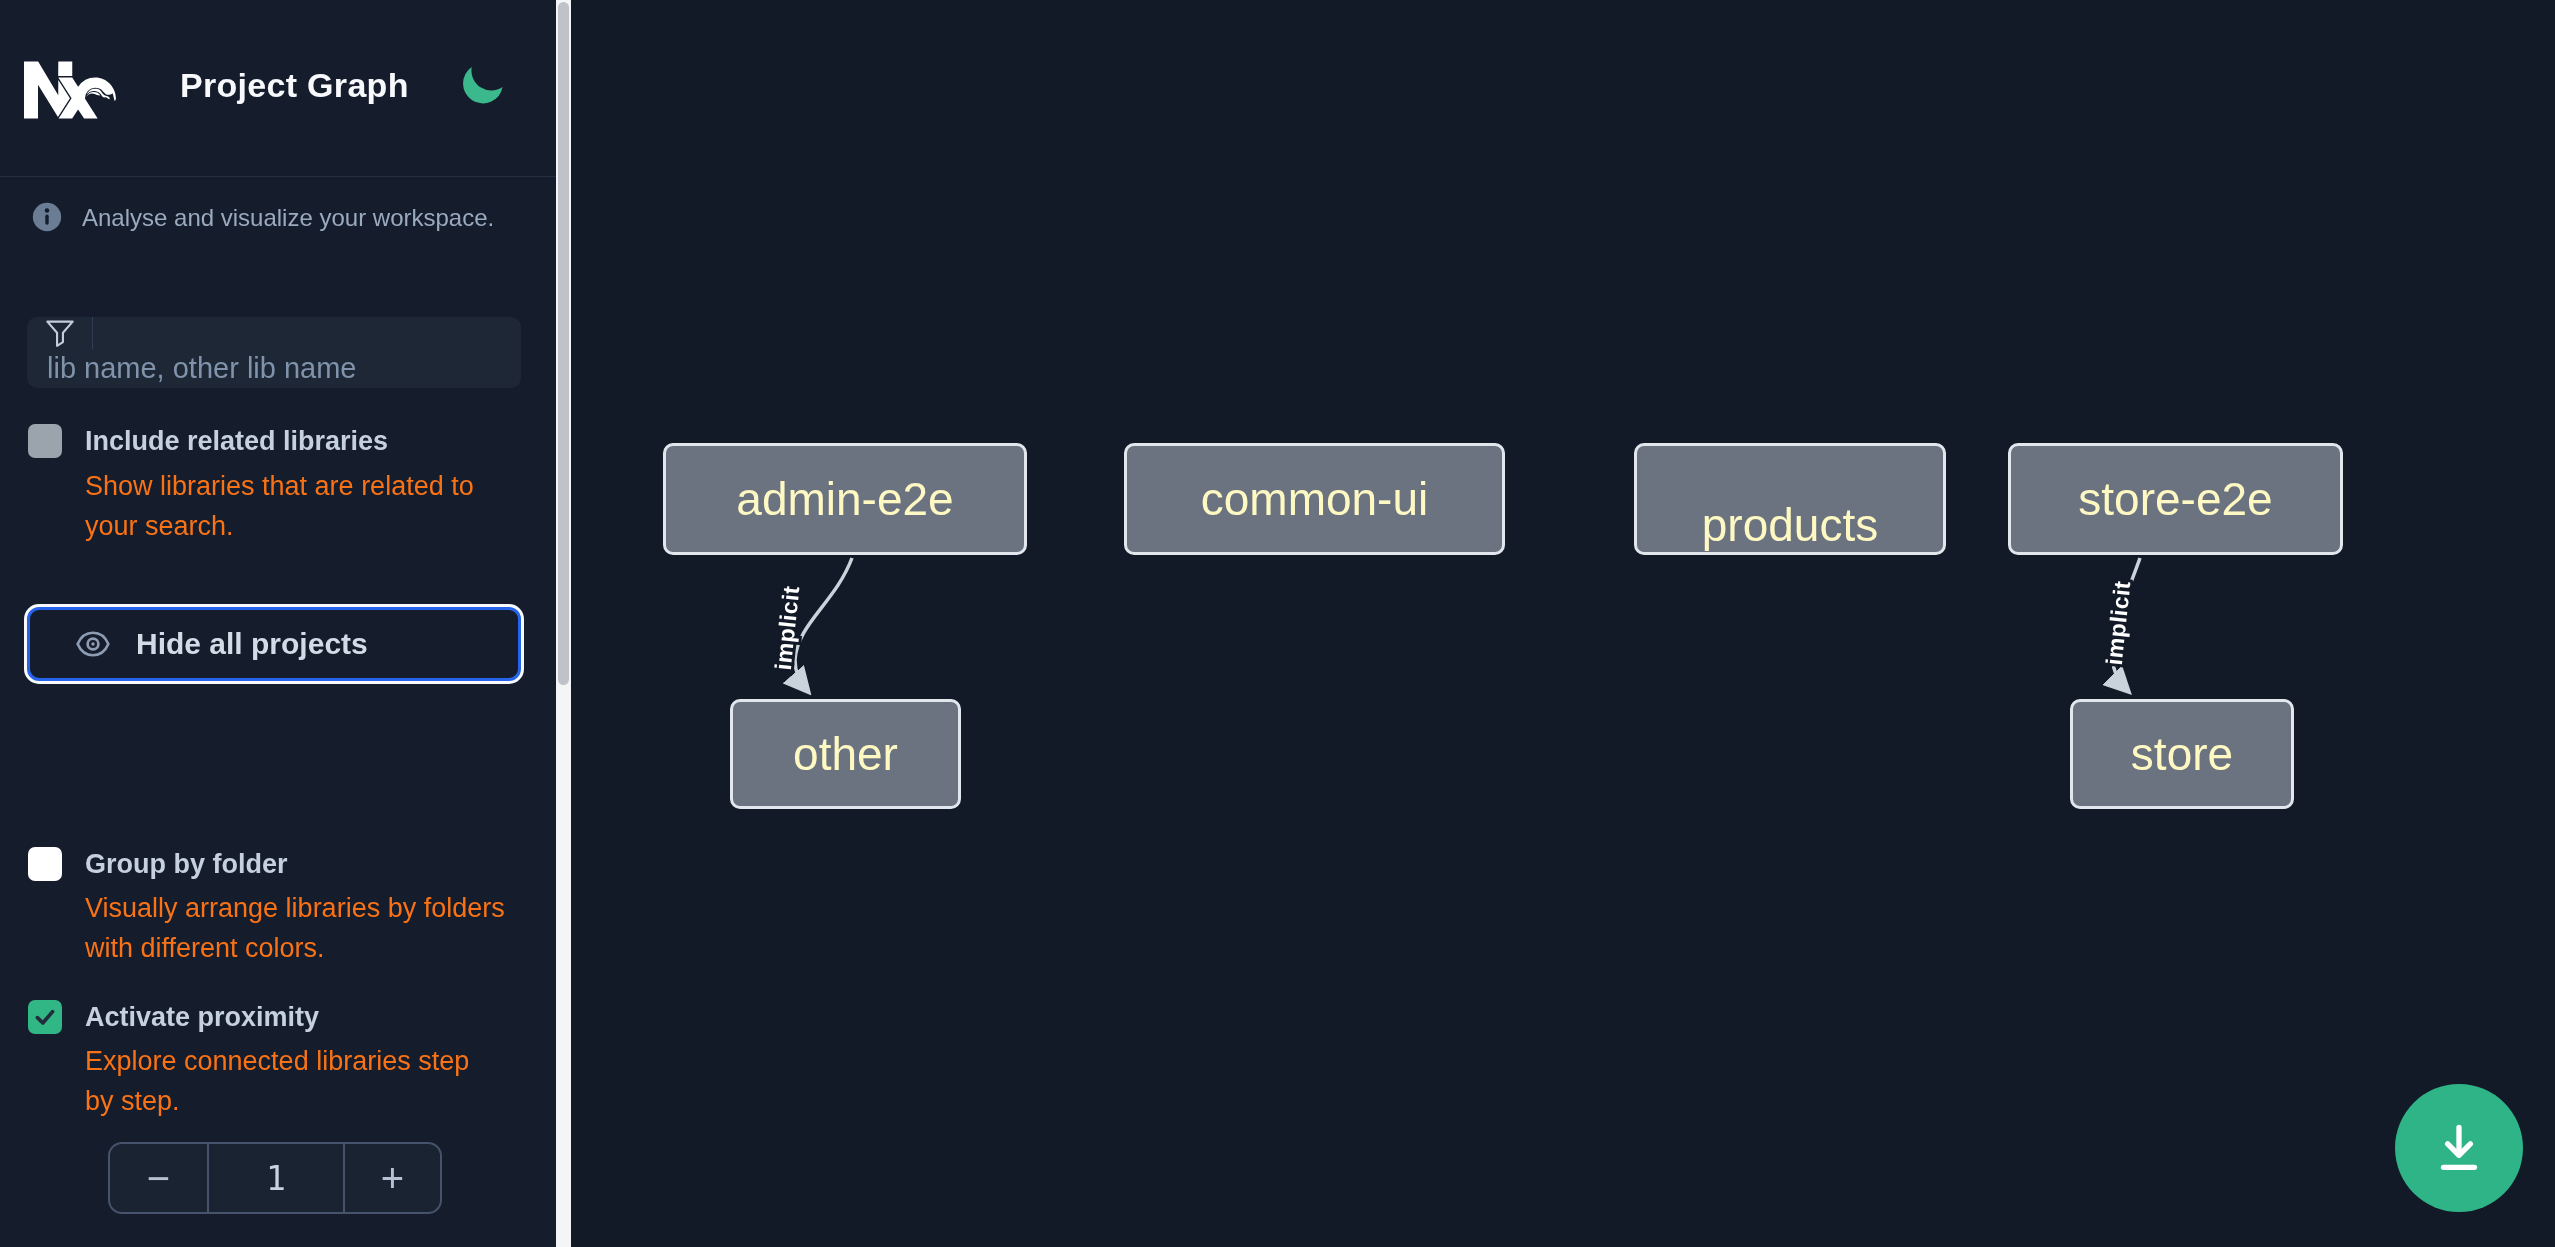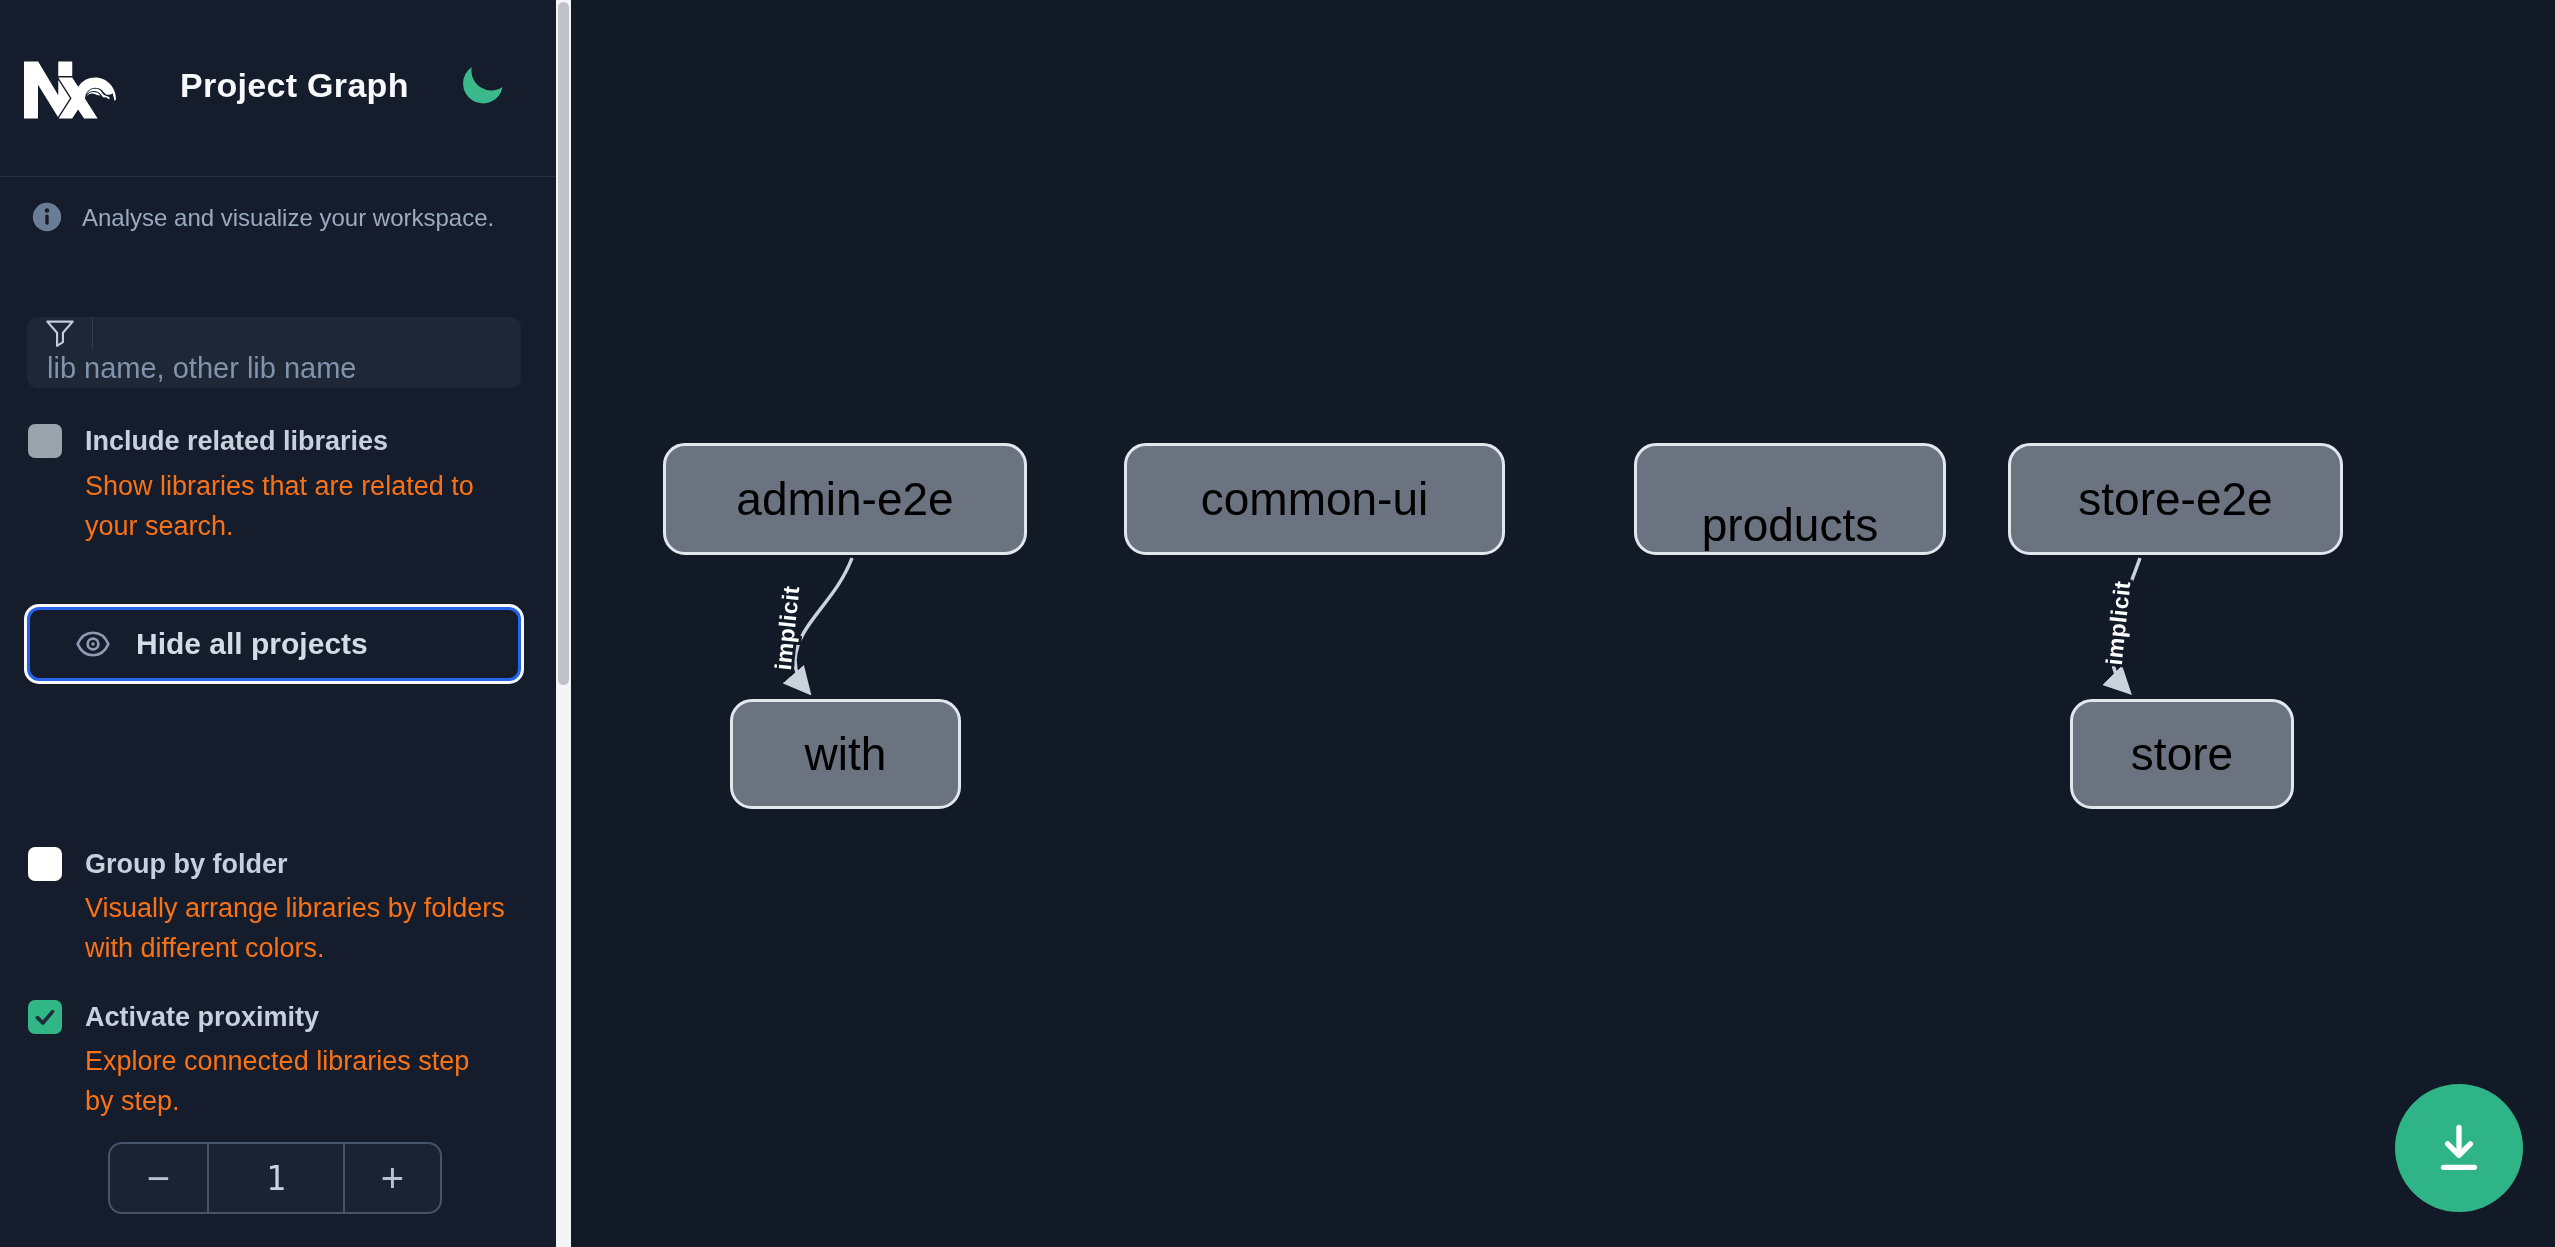--- a/index.html
+++ b/index.html
@@ -60,23 +60,23 @@
               background:#bfc3c9; border-radius:6px; }
 
   
   .canvas { position:absolute; left:571px; top:0; width:1984px; height:1247px; background:#121927; }
   .edges { position:absolute; left:0; top:0; width:1984px; height:1247px; pointer-events:none; }
   .edge-path { fill:none; stroke:#cad2db; stroke-width:3.5px; }
   .edge-label { fill:#ffffff; stroke:#121927; stroke-width:6px; paint-order:stroke;
                 font-size:23px; font-weight:600; letter-spacing:.5px;
                 text-anchor:middle; dominant-baseline:middle;
                 font-family:"Liberation Sans",sans-serif; }
-  .node { position:absolute; background:#6b7280; border:3px solid #e2e7ee; border-radius:22px;
+  .node { position:absolute; background:#6b7280; border:3px solid #e2e7ee; border-radius:10px;
           display:flex; align-items:center; justify-content:center;
-          color:#000000; font-size:46px; cursor:pointer; white-space:nowrap; }
+          color:#fef9c3; font-size:46px; cursor:pointer; white-space:nowrap; }
 
   .fab { position:absolute; left:1824px; top:1084px; width:128px; height:128px; border-radius:50%;
          background:#2fb488; border:none; display:flex; align-items:center; justify-content:center;
          cursor:pointer; }
 </style>
 </head>
 <body>
 
 <div class="app">
 
@@ -175,21 +175,21 @@
     <div class="node" style="left:553px;  top:443px; width:381px; height:112px;">
       <span>common-ui</span>
     </div>
     <div class="node" style="left:1063px; top:443px; width:312px; height:112px;align-items:flex-end;">
       <span>products</span>
     </div>
     <div class="node" style="left:1437px; top:443px; width:335px; height:112px;">
       <span>store-e2e</span>
     </div>
     <div class="node" style="left:159px;  top:699px; width:231px; height:110px;">
-      <span>with</span>
+      <span>other</span>
     </div>
     <div class="node" style="left:1499px; top:699px; width:224px; height:110px;">
       <span>store</span>
     </div>
 
     <button class="fab">
       <svg viewBox="0 0 24 24" width="58" height="58">
         <path d="M12 3.5v11" fill="none" stroke="#ffffff" stroke-width="2.2" stroke-linecap="round"></path>
         <path d="M7.3 10.3 12 15l4.7-4.7" fill="none" stroke="#ffffff" stroke-width="2.2" stroke-linecap="round" stroke-linejoin="round"></path>
         <path d="M5.6 20h12.8" fill="none" stroke="#ffffff" stroke-width="2.2" stroke-linecap="round"></path>

